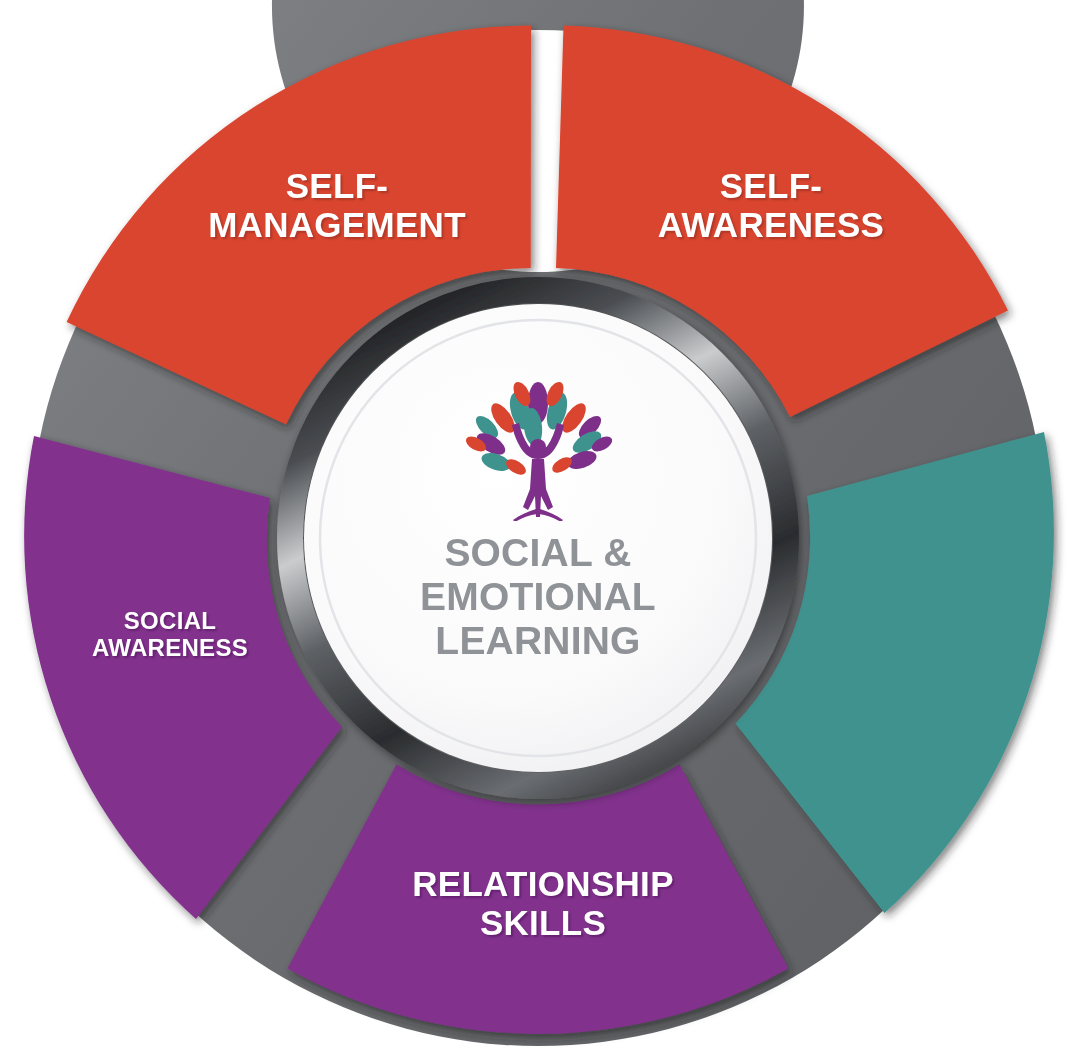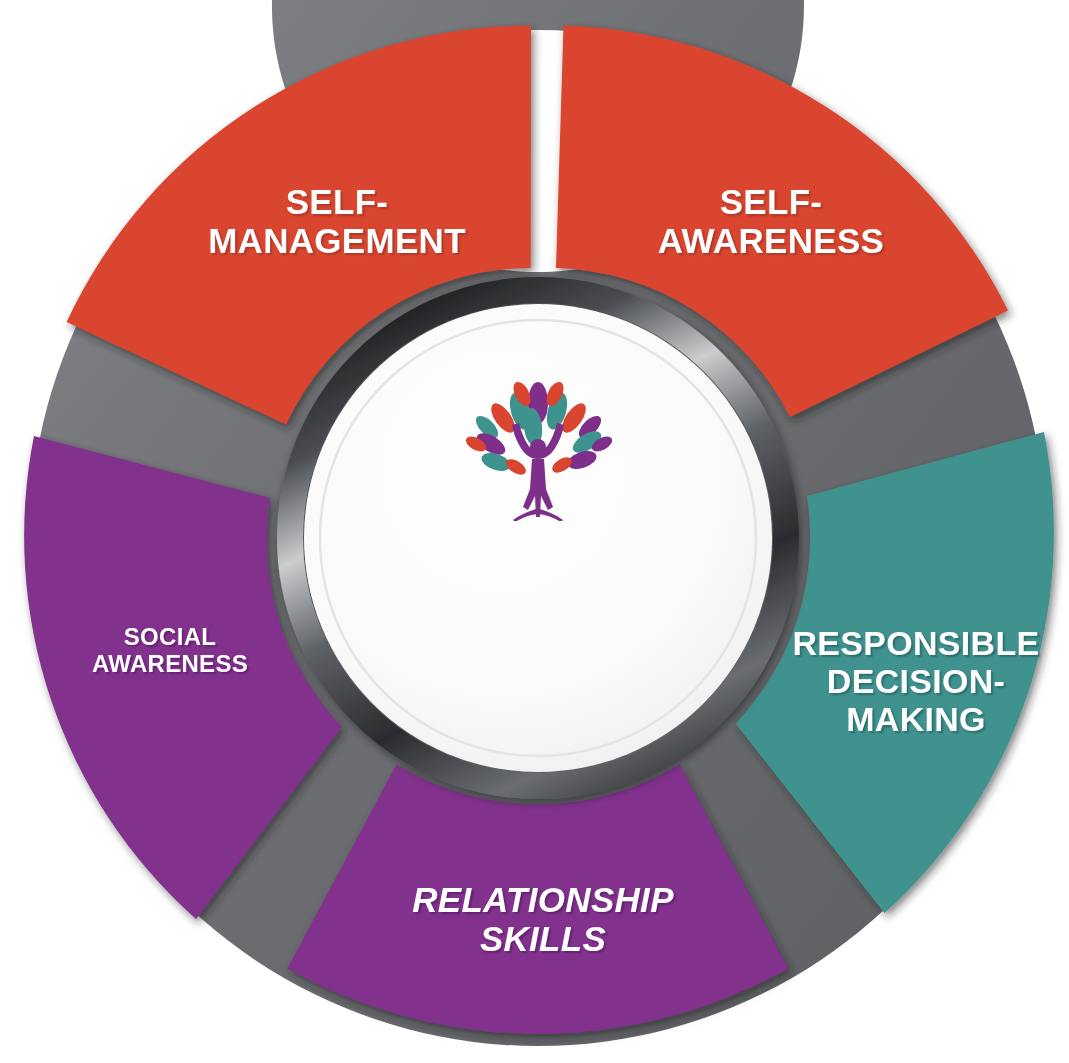--- a/index.html
+++ b/index.html
@@ -31,21 +31,20 @@
   .seg-label {
     position: absolute;
     color: #ffffff;
     font-weight: 700;
     text-align: center;
     line-height: 1.12;
     letter-spacing: 0.3px;
     text-shadow: 2px 2px 2px rgba(90,30,30,0.33);
     white-space: pre-line;
     pointer-events: none;
-    margin-top: 16px;
   }
   .seg-label.on-purple { text-shadow: 2px 2px 2px rgba(60,10,70,0.40); }
   .seg-label.on-teal   { text-shadow: 2px 2px 2px rgba(10,60,60,0.40); }
 
   #label-self-management {
     left: 172px; top: 166px; width: 330px;
     font-size: 35px;
   }
   #label-self-awareness {
     left: 616px; top: 166px; width: 310px;
@@ -207,31 +206,31 @@
         <path d="M75 78 C 66 78 60 72 55 62 C 52 56 50 50 49 44 L 56 42 C 58 50 61 58 65 64 C 68 68 72 71 75 71 Z"></path>
         <path d="M75 78 C 84 78 90 72 95 62 C 98 56 100 50 101 44 L 94 42 C 92 50 89 58 85 64 C 82 68 78 71 75 71 Z"></path>
 
         <path d="M69 78 L81 78 L83 108 L90 126 L85 129 L78 115 L77 136 L73 136 L72 115 L65 129 L60 126 L67 108 Z"></path>
 
         <path d="M73 128 C 64 131 57 134 50 139 L 52 141 C 59 137 66 134 74 133 Z"></path>
         <path d="M77 128 C 86 131 93 134 100 139 L 98 141 C 91 137 84 134 76 133 Z"></path>
       </g>
     </svg>
 
+    <div id="center-title">SOCIAL &amp;
+EMOTIONAL
+LEARNING</div>
   </div>
 
   <div class="seg-label" id="label-self-management" style="color: rgb(255, 255, 255);">SELF-
 MANAGEMENT</div>
 
   <div class="seg-label" id="label-self-awareness" style="color: rgb(255, 255, 255);">SELF-
 AWARENESS</div>
 
-  <div class="seg-label on-teal" id="label-responsible-decision-making" style="color: rgb(255, 255, 255);">RESPONSIBLE
-DECISION-
-MAKING</div>
-
-  <div class="seg-label on-purple" id="label-relationship-skills" style="color: rgb(255, 255, 255); font-style: italic;">RELATIONSHIP
+
+  <div class="seg-label on-purple" id="label-relationship-skills" style="color: rgb(255, 255, 255);">RELATIONSHIP
 SKILLS</div>
 
   <div class="seg-label on-purple" id="label-social-awareness" style="color: rgb(255, 255, 255);">SOCIAL
 AWARENESS</div>
 
 </div>
 
 </body></html>

